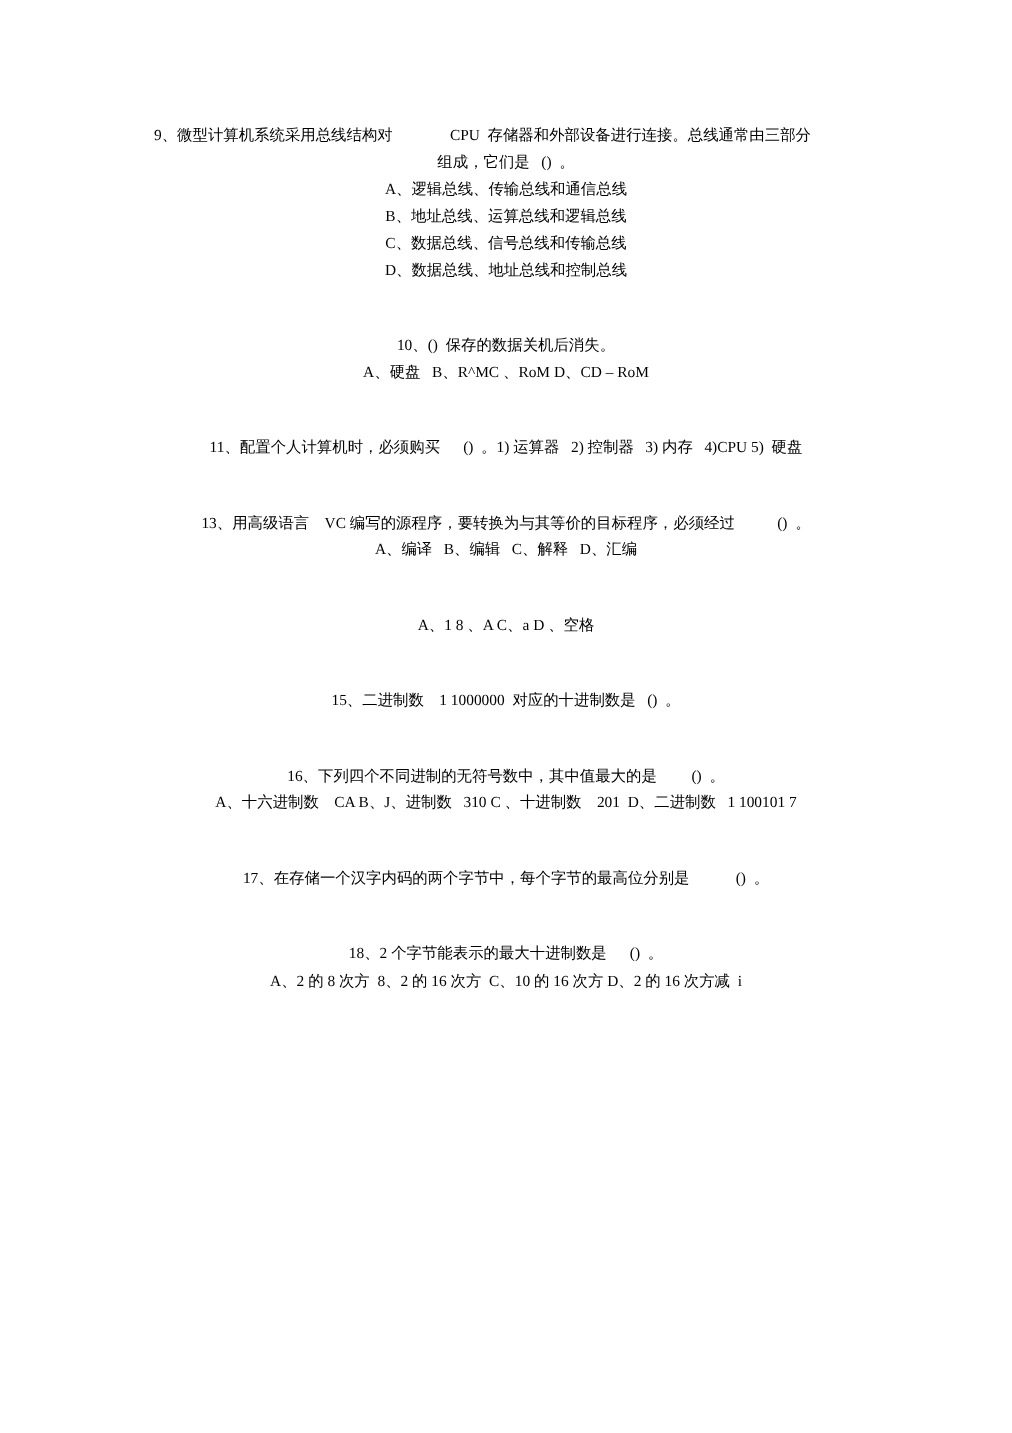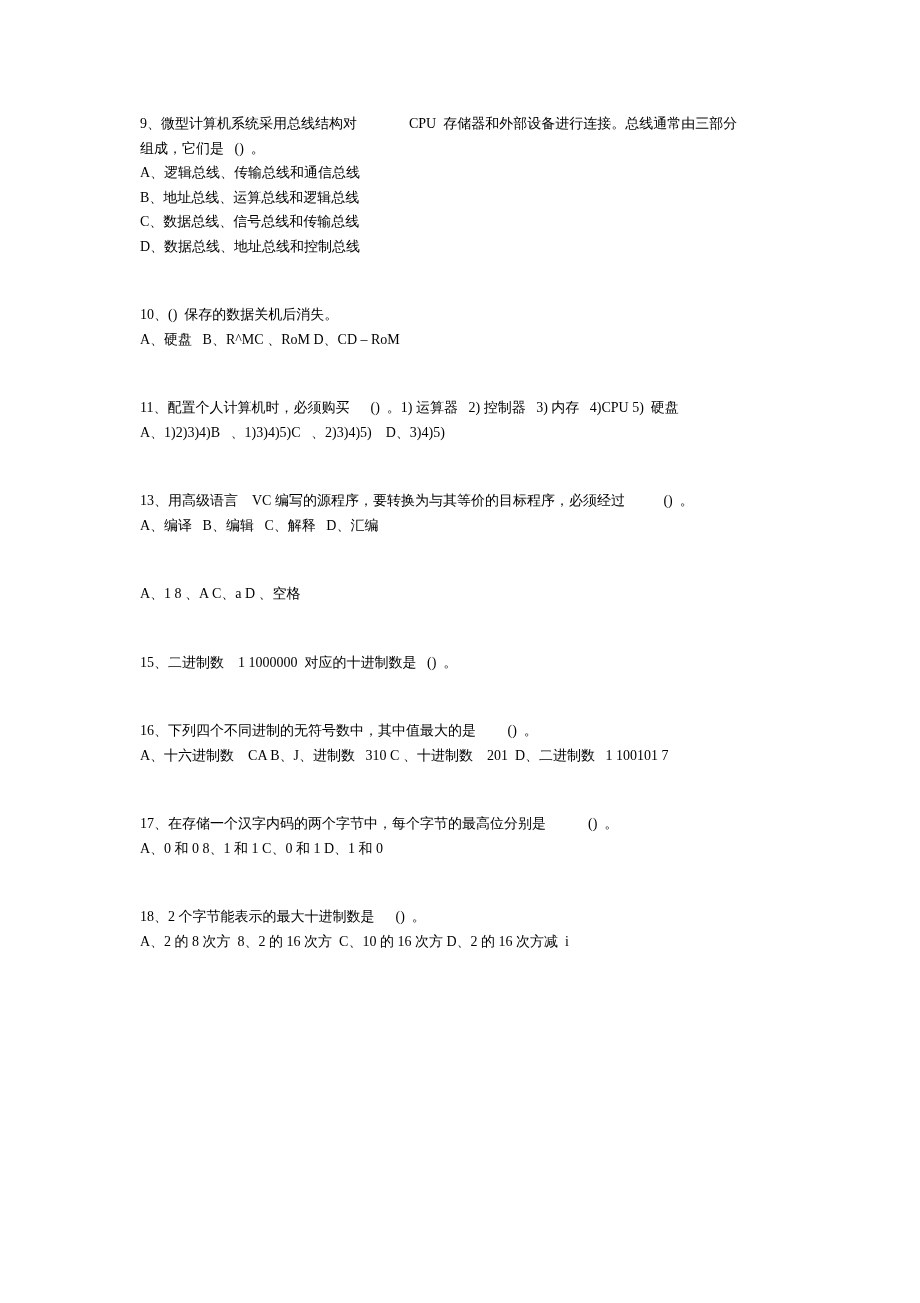--- a/index.html
+++ b/index.html
@@ -16,20 +16,21 @@
     font-family: "SimSun", "宋体", serif;
     font-size: 14px;
     color: #000;
     line-height: 1.75;
   }
   .question {
     margin-bottom: 44px;
   }
   .qline {
     white-space: pre-wrap;
+    text-align: center;
   }
   .gap-l { display:inline-block; width: 52px; }
 </style>
 </head>
 <body>
 
 <div class="page">
 
   <div class="question">
     <div>
@@ -42,21 +43,20 @@
     <div class="qline">D、数据总线、地址总线和控制总线</div>
   </div>
 
   <div class="question">
     <div class="qline">10、()  保存的数据关机后消失。</div>
     <div class="qline">A、硬盘   B、R^MC 、RoM D、CD – RoM</div>
   </div>
 
   <div class="question">
     <div class="qline">11、配置个人计算机时，必须购买      ()  。1) 运算器   2) 控制器   3) 内存   4)CPU 5)  硬盘</div>
-    <div class="qline">A、1)2)3)4)B   、1)3)4)5)C   、2)3)4)5)    D、3)4)5)</div>
   </div>
 
 
   <div class="question">
     <div class="qline">13、用高级语言    VC 编写的源程序，要转换为与其等价的目标程序，必须经过           ()  。</div>
     <div class="qline">A、编译   B、编辑   C、解释   D、汇编</div>
   </div>
 
   <div class="question">
     <div class="qline">A、1 8 、A C、a D 、空格</div>
@@ -66,21 +66,20 @@
     <div class="qline">15、二进制数    1 1000000  对应的十进制数是   ()  。</div>
   </div>
 
   <div class="question">
     <div class="qline">16、下列四个不同进制的无符号数中，其中值最大的是         ()  。</div>
     <div class="qline">A、十六进制数    CA B、J、进制数   310 C 、十进制数    201  D、二进制数   1 100101 7</div>
   </div>
 
   <div class="question">
     <div class="qline">17、在存储一个汉字内码的两个字节中，每个字节的最高位分别是            ()  。</div>
-    <div class="qline">A、0 和 0 8、1 和 1 C、0 和 1 D、1 和 0</div>
   </div>
 
   <div class="question">
     <div class="qline">18、2 个字节能表示的最大十进制数是      ()  。</div>
     <div class="qline">A、2 的 8 次方  8、2 的 16 次方  C、10 的 16 次方 D、2 的 16 次方减  i</div>
   </div>
 
 </div>
 
 </body></html>

